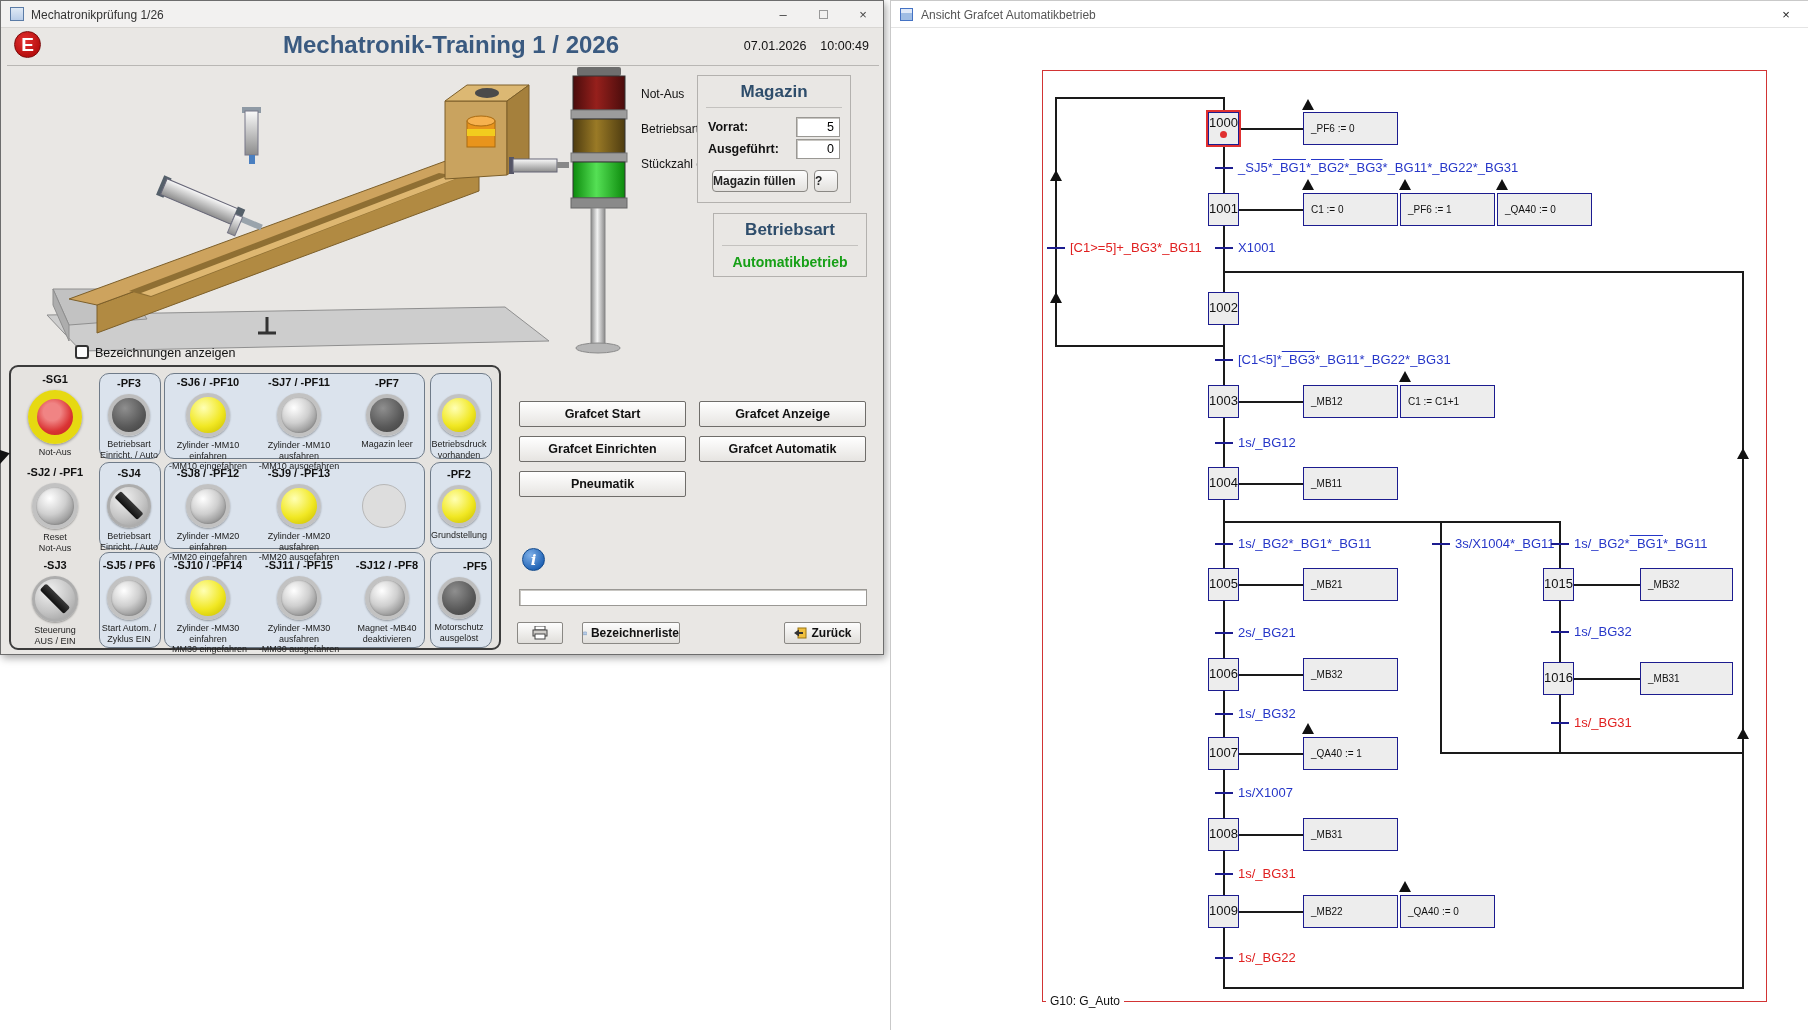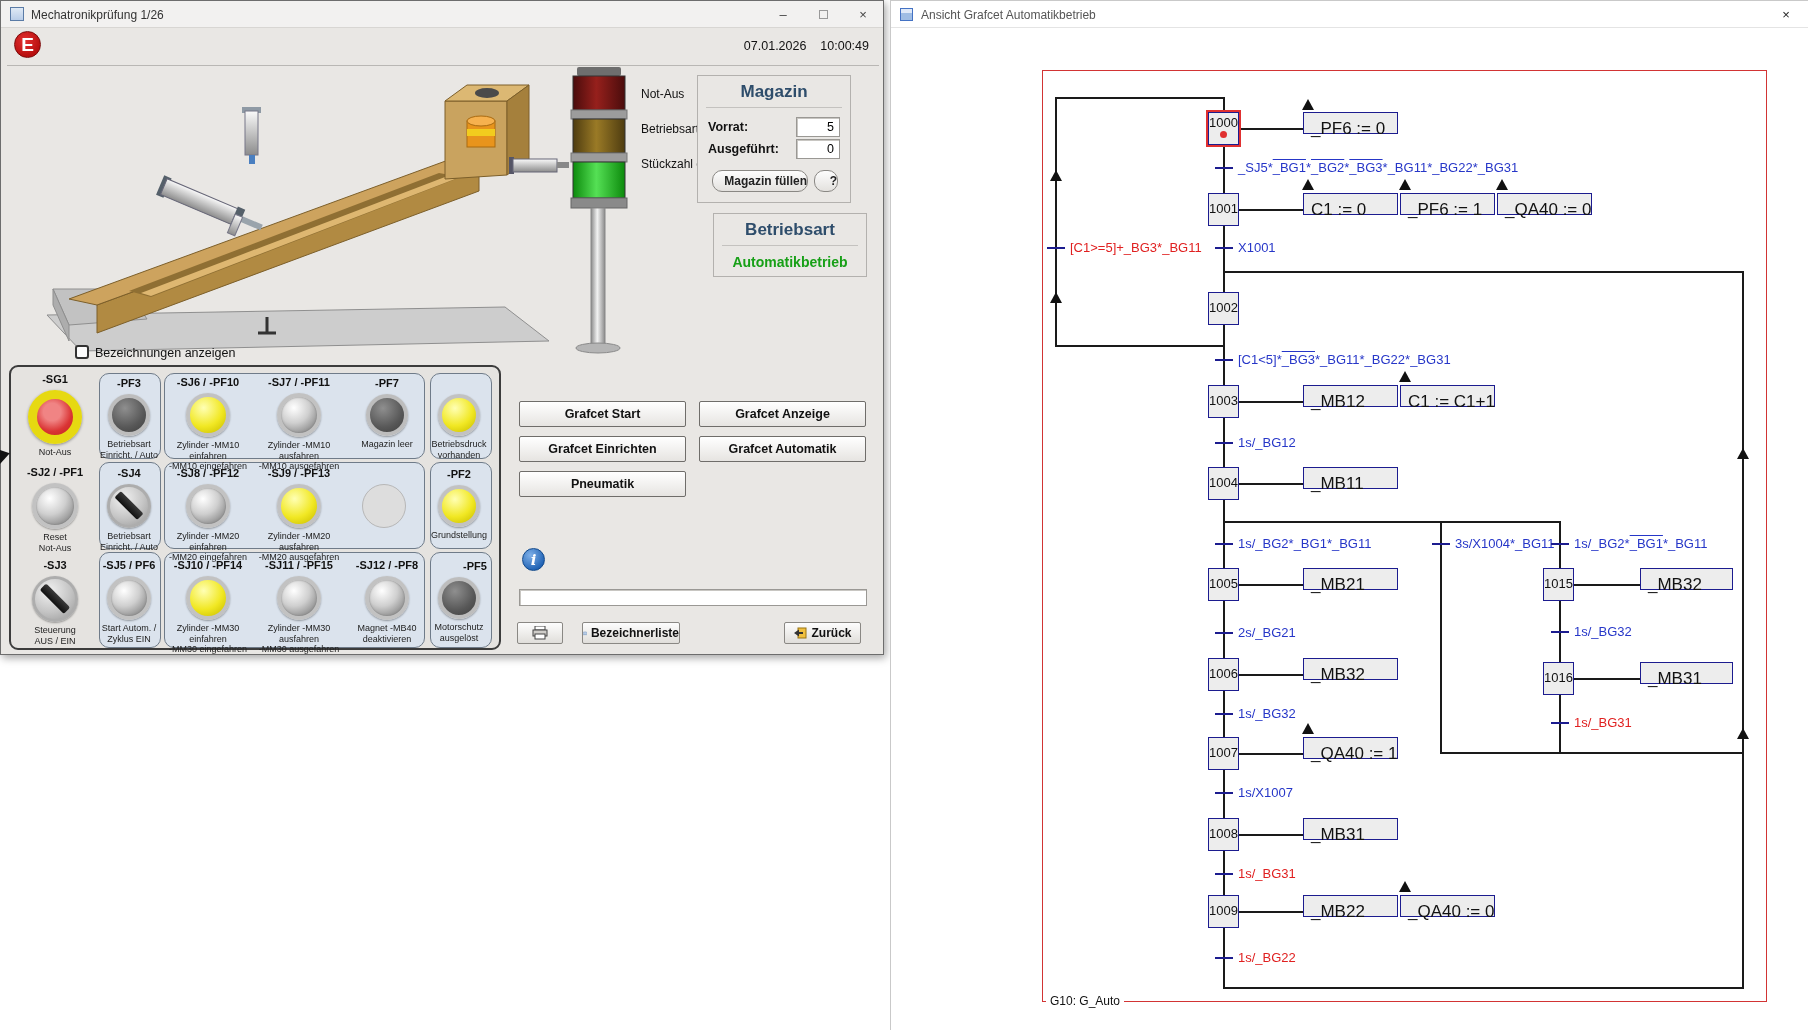--- a/index.html
+++ b/index.html
@@ -30,21 +30,21 @@
   .hdr-divider { position:absolute; left:6px; top:64px; width:872px; height:1px; background:#b9b7b4; }
 
   
   .grp { position:absolute; border:1px solid #b3b1ae; background:#e9e7e4; }
   .grp h3 { text-align:center; font-size:17px; color:#2e4d6b; padding-top:6px; }
   .grp .sep { height:1px; background:#c4c2bf; margin:5px 8px 0 8px; }
   .fldlbl { position:absolute; font-size:12.5px; font-weight:bold; color:#111; }
   .fld { position:absolute; width:44px; height:20px; background:#fff; border:1px solid #9a9894;
          box-shadow:inset 1px 1px 0 #c8c6c2; font-size:12.5px; text-align:right; padding:2px 5px 0 0; }
   .pushbtn { position:absolute; background:linear-gradient(#fdfdfd,#e3e1de); border:1px solid #8a8884;
-             border-radius:10px; font-size:12px; font-weight:bold; color:#222; text-align:right; }
+             border-radius:4px; font-size:12px; font-weight:bold; color:#222; text-align:left; }
   .mode-green { position:absolute; width:100%; text-align:center; font-size:14px; font-weight:bold; color:#17a017; }
 
   
   #ctrl-panel { position:absolute; left:8px; top:364px; width:492px; height:285px;
                 background:#e5e3e0; border:2px solid #3c3c3c; border-radius:9px; }
   .bluebox { position:absolute; background:#dbe3ed; border:1px solid #6f7b89; border-radius:10px; }
   .cid { position:absolute; font-size:11px; font-weight:bold; color:#111; text-align:center; white-space:nowrap; }
   .csub { position:absolute; font-size:9px; color:#222; text-align:center; white-space:pre-line; line-height:10.5px; }
   .cbtn { position:absolute; border-radius:50%; }
   .cbtn.silver { border:4px solid #c2c2c2; box-shadow:0 1px 2px rgba(0,0,0,.35), inset 0 0 2px #777;
@@ -76,21 +76,21 @@
   
   #grafcet { position:absolute; left:890px; top:0; width:918px; height:1030px;padding-left:24px; }
   .gframe { position:absolute; border:1px solid #d23434; }
   .gline { position:absolute; background:#1a1a1a; }
   .garrow { position:absolute; width:0; height:0; border-left:6px solid transparent;
             border-right:6px solid transparent; border-bottom:11px solid #111; }
   .gstep { position:absolute; width:31px; height:33px; background:#ededed; border:1px solid #1c1c8f;
            font-size:13px; color:#111; text-align:center; line-height:30px; }
   .gstep.active { box-shadow:0 0 0 2px #e03030; line-height:normal; padding-top:2px; }
   .gstep .dot { width:7px; height:7px; border-radius:50%; background:#e03030; margin:1px auto 0 auto; }
-  .gact { position:absolute; height:22px; background:#ededed; border:1px solid #1c1c8f; font-size:17px;
+  .gact { position:absolute; height:33px; background:#ededed; border:1px solid #1c1c8f; font-size:10px;
           color:#111; line-height:31px; padding-left:7px; white-space:nowrap; }
   .gtick { position:absolute; width:18px; height:2px; background:#1c1c8f; }
   .gtr { position:absolute; font-size:13px; white-space:nowrap; height:16px; line-height:16px; }
   .tblue { color:#2636c8; } .tred { color:#e02020; }
   .ov { text-decoration:overline; }
   .gencl { position:absolute; font-size:12px; color:#111; background:#fff; padding:0 4px; white-space:nowrap; }
 
   .towerlbl { position:absolute; font-size:12px; color:#111; white-space:nowrap; }
   .bottombtn { position:absolute; height:22px; background:linear-gradient(#fdfdfd,#e0deda);
                border:1px solid #8a8884; border-radius:2px; font-size:12px; font-weight:bold; color:#111;
@@ -105,20 +105,21 @@
 <div id="left-window">
   <div class="titlebar">
     <span class="abs" style="left:9px;top:6px;width:14px;height:14px;border:1px solid #5a7ba6;background:linear-gradient(#dfe9f5,#b9cde8);display:inline-block"></span>
     <span class="ttl">Mechatronikprüfung 1/26</span>
     <span class="wbtn" style="right:80px">–</span>
     <span class="wbtn" style="right:40px"><span class="sqico"></span></span>
     <span class="wbtn" style="right:0">×</span>
   </div>
 
   <div class="logo">E</div>
+  <div class="main-title">Mechatronik-Training 1 / 2026</div>
   <div class="datetime">
     <span>07.01.2026</span>&nbsp;&nbsp;&nbsp;
     <span>10:00:49</span>
   </div>
   <div class="hdr-divider"></div>
 
   <svg class="abs" style="left:8px;top:66px" width="560" height="300">
     <defs>
       <linearGradient id="gm" x1="0" y1="0" x2="0" y2="1">
         <stop offset="0" stop-color="#fafafa"></stop>

